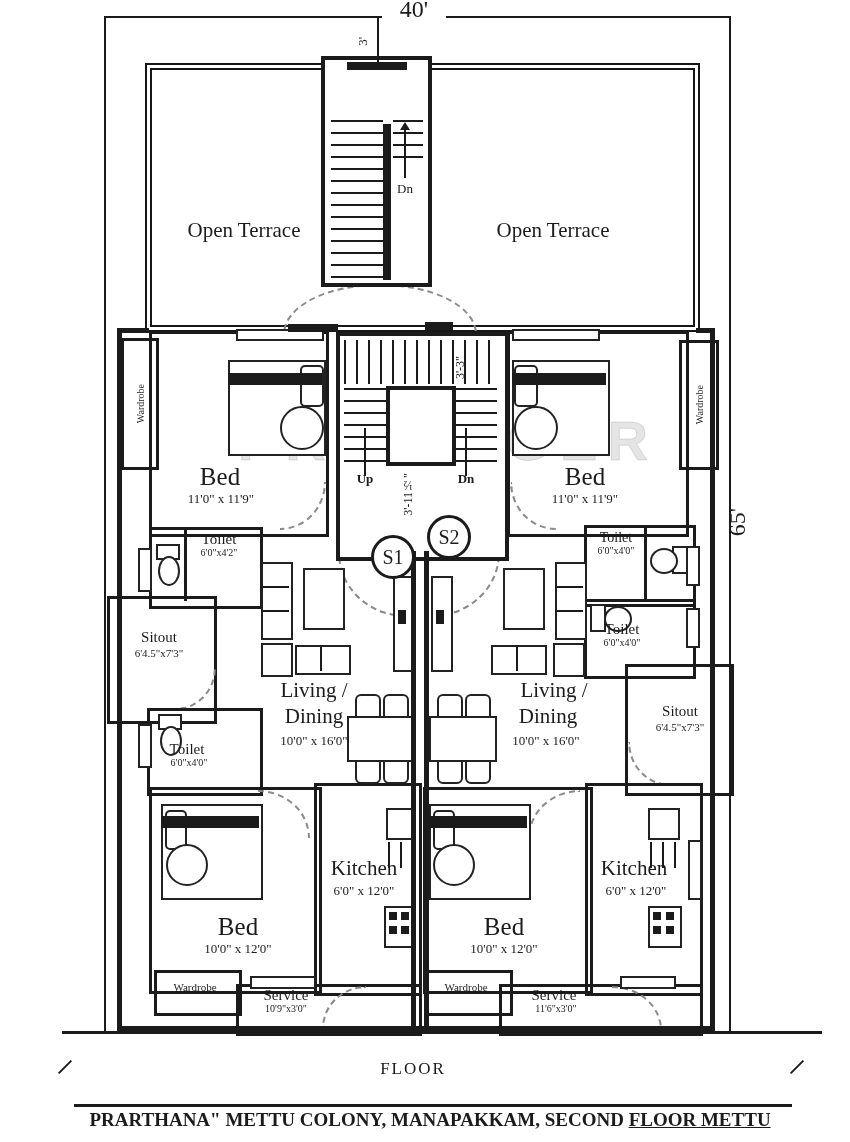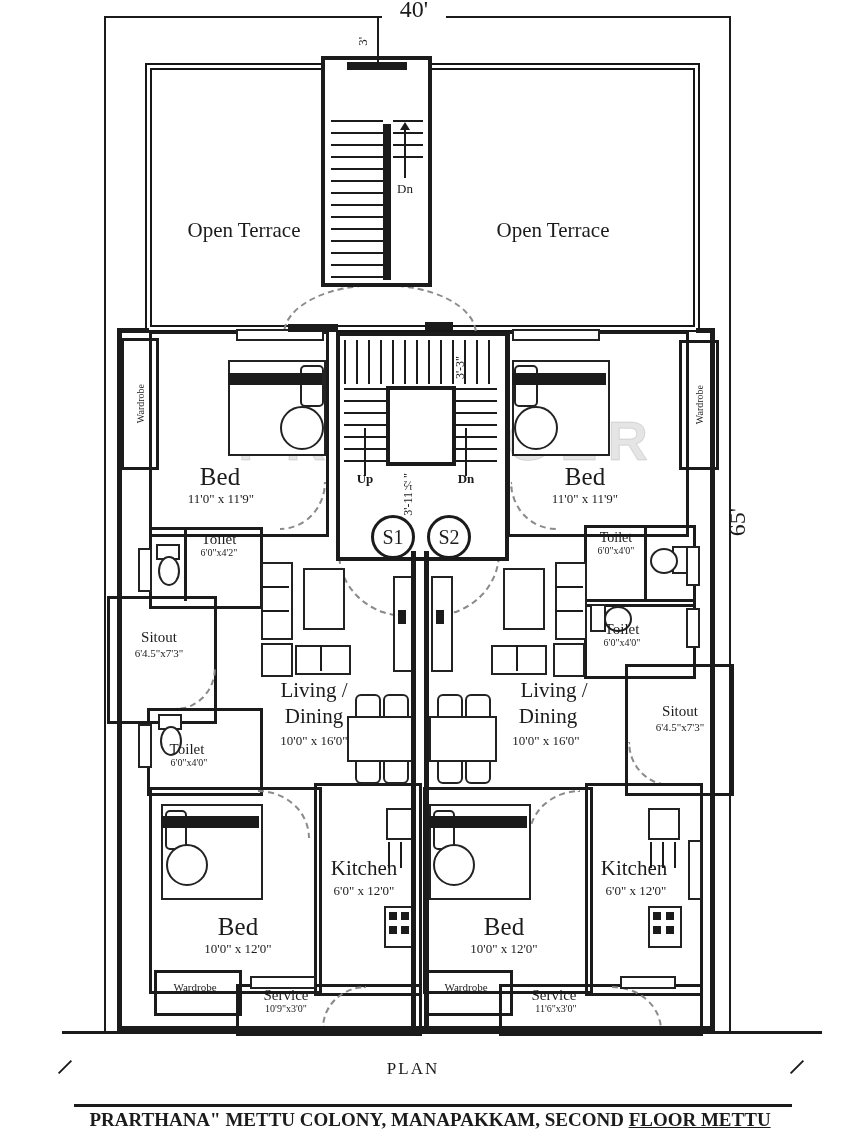--- a/index.html
+++ b/index.html
@@ -101,21 +101,21 @@
   <div class="w" style="left:465px;top:428px;width:2px;height:48px"></div>
   <div class="t" style="left:349px;top:472px;width:32px;font-size:13px;font-weight:bold">Up</div>
   <div class="t" style="left:450px;top:472px;width:32px;font-size:13px;font-weight:bold">Dn</div>
   <div class="t vtb" style="left:398px;top:458px;width:20px;height:72px">
       <span class="vt" style="font-size:12px">3'-11½"</span>
     </div>
   <div class="t vtb" style="left:450px;top:344px;width:20px;height:48px">
       <span class="vt" style="font-size:12px">3'-3"</span>
     </div>
 
-  <div class="circ" style="left:371px;top:515px">
+  <div class="circ" style="left:371px;top:535px">
       <span>S1</span>
     </div>
   <div class="circ" style="left:427px;top:515px">
       <span>S2</span>
     </div>
   <div class="arc" style="left:338px;top:553px;width:66px;height:62px;border-left:2px dashed #8a8a8a;border-bottom:2px dashed #8a8a8a;border-bottom-left-radius:100%"></div>
   <div class="arc" style="left:432px;top:553px;width:66px;height:62px;border-right:2px dashed #8a8a8a;border-bottom:2px dashed #8a8a8a;border-bottom-right-radius:100%"></div>
 
   <div class="w" style="left:411px;top:551px;width:5px;height:479px"></div>
   <div class="w" style="left:424px;top:551px;width:5px;height:479px"></div>
@@ -250,19 +250,19 @@
   <div class="rm" style="left:425px;top:970px;width:82px;height:40px"></div>
   <div class="t" style="left:427px;top:982px;width:78px;font-size:11px">Wardrobe</div>
   <div class="rm" style="left:499px;top:984px;width:198px;height:46px"></div>
   <div class="t" style="left:516px;top:988px;width:76px;font-size:15px">Service</div>
   <div class="t" style="left:514px;top:1004px;width:84px;font-size:10px">11'6"x3'0"</div>
   <div class="f" style="left:620px;top:976px;width:52px;height:9px"></div>
   <div class="arc" style="left:612px;top:986px;width:48px;height:42px;border-right:2px dashed #8a8a8a;border-top:2px dashed #8a8a8a;border-top-right-radius:100%"></div>
 
   <div class="w" style="left:62px;top:1031px;width:760px;height:3px"></div>
   <div class="w" style="left:74px;top:1104px;width:718px;height:3px"></div>
-  <div class="t" style="left:368px;top:1060px;width:90px;font-size:17px;letter-spacing:2px">PLAN</div>
+  <div class="t" style="left:368px;top:1060px;width:90px;font-size:17px;letter-spacing:2px">FLOOR</div>
   <div class="w" style="left:56px;top:1066px;width:18px;height:2px;transform:rotate(-45deg)"></div>
   <div class="w" style="left:788px;top:1066px;width:18px;height:2px;transform:rotate(-45deg)"></div>
 
   <div class="t" style="left:80px;top:1110px;width:700px;font-size:19px;font-weight:bold"><span>PRARTHANA" METTU COLONY, MANAPAKKAM, SECOND </span><span class="u">FLOOR METTU</span></div>
 
 </div>
 
 </body></html>

